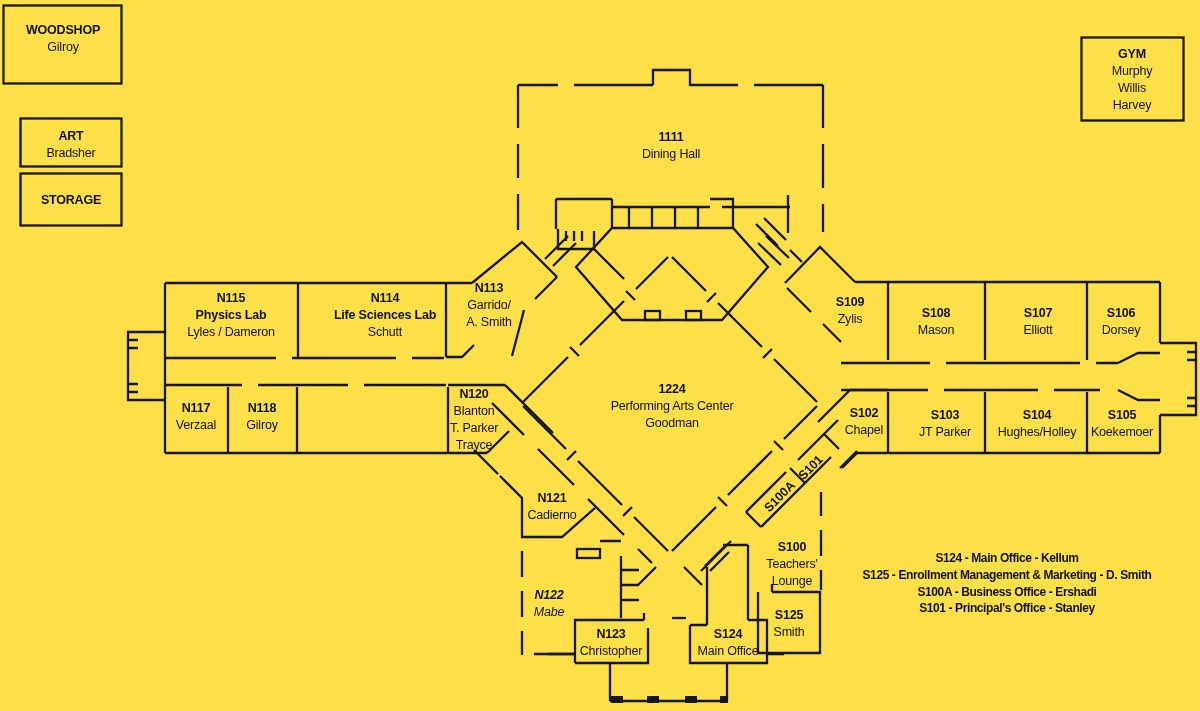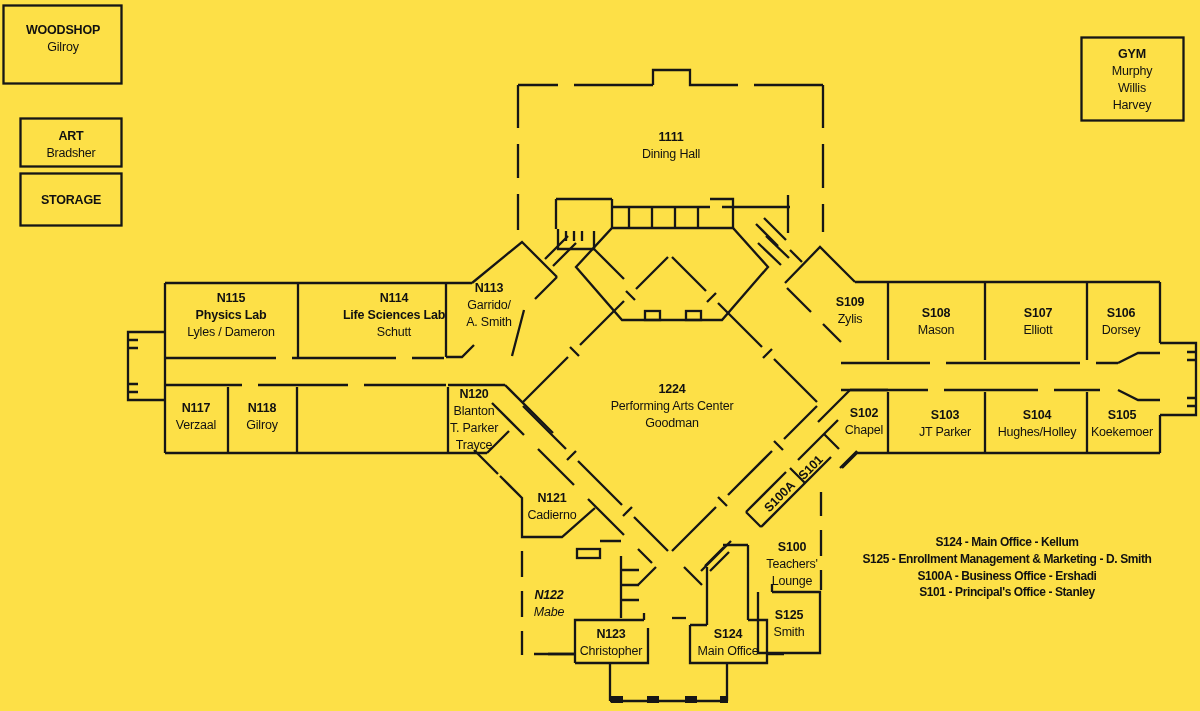--- a/index.html
+++ b/index.html
@@ -5,21 +5,21 @@
   html,body{margin:0;padding:0;background:#fff;}
   #plan{position:relative;width:1200px;height:711px;background:#fde047;overflow:hidden;
         font-family:"Liberation Sans",sans-serif;}
   #walls{position:absolute;left:0;top:0;}
   #labels{position:absolute;left:0;top:0;width:100%;height:100%;}
   .lbl{position:absolute;transform:translateX(-50%);text-align:center;white-space:nowrap;
        font-size:12.5px;line-height:17px;letter-spacing:-0.2px;color:#111;}
   .lbl .ln{display:block;}
   .lbl .b{font-weight:700;}
   .rot{transform:translate(-50%,-50%) rotate(-45deg);}
-  .legend{font-size:12px;line-height:16.8px;letter-spacing:-0.4px;}
+  .legend{font-size:12px;line-height:16.8px;letter-spacing:-0.4px;margin-top:16px;}
   .legend .ln{font-weight:700;}
 </style>
 </head>
 <body>
 
 <div id="plan">
   <svg id="walls" width="1200" height="711" viewBox="0 0 1200 711" fill="none" stroke="#161616" stroke-width="2.3" stroke-linejoin="miter">
 
     <g>
       <rect x="3.5" y="5.5" width="118" height="78"></rect>
@@ -134,21 +134,21 @@
       <div class="lbl" style="left: 672px; top: 381px;">
         <span class="ln b">1224</span>
         <span class="ln">Performing Arts Center</span>
         <span class="ln">Goodman</span>
       </div>
       <div class="lbl" style="left: 231px; top: 290px;">
         <span class="ln b">N115</span>
         <span class="ln b">Physics Lab</span>
         <span class="ln">Lyles / Dameron</span>
       </div>
-      <div class="lbl" style="left: 394px; top: 290px;">
+      <div class="lbl" style="left: 385px; top: 290px;">
         <span class="ln b">N114</span>
         <span class="ln b">Life Sciences Lab</span>
         <span class="ln">Schutt</span>
       </div>
       <div class="lbl" style="left: 489px; top: 280px;">
         <span class="ln b">N113</span>
         <span class="ln">Garrido/</span>
         <span class="ln">A. Smith</span>
       </div>
       <div class="lbl" style="left: 196px; top: 400px;">

